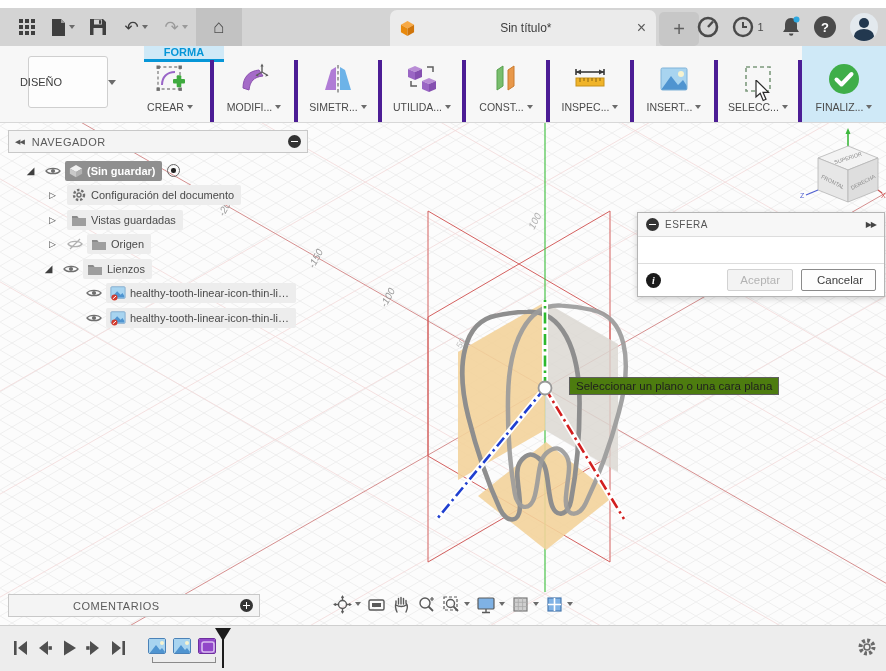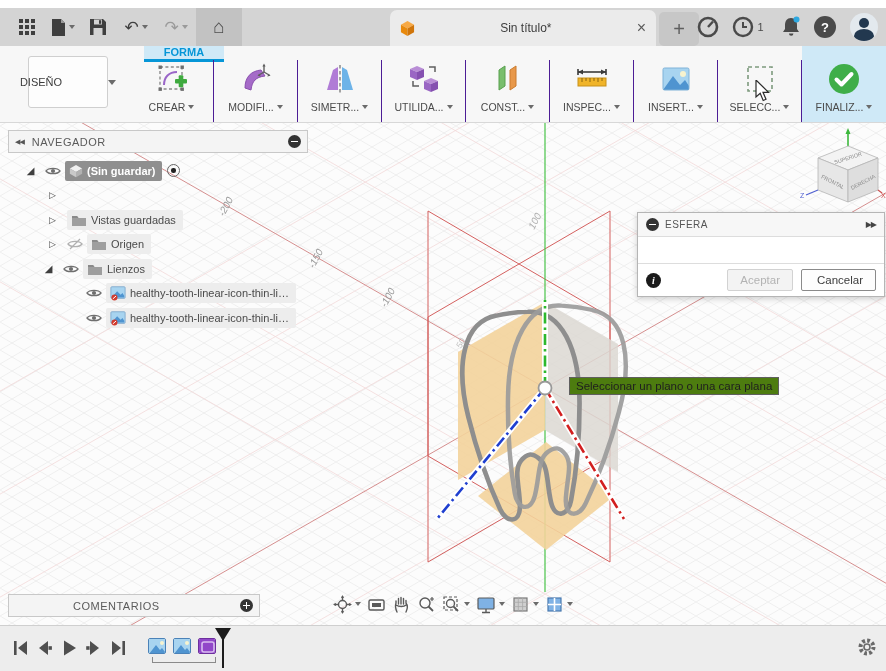--- a/index.html
+++ b/index.html
@@ -22,21 +22,21 @@
   .avatar { position:absolute; left:850px; top:5px; width:28px; height:28px; border-radius:50%; background:#e3e9ee; overflow:hidden; cursor:pointer; }
   .avatar .head { position:absolute; left:9px; top:5px; width:10px; height:10px; border-radius:50%; background:#22384f; }
   .avatar .body { position:absolute; left:4px; top:16px; width:20px; height:14px; border-radius:50%; background:#22384f; }
 
   
   .ribbon { position:absolute; left:0; top:46px; width:886px; height:77px; background:#f7f7f7; border-bottom:1px solid #d8d8d8; }
   .forma-tab { position:absolute; left:144px; top:0; width:80px; height:13px; background:#cfe9f7; color:#0696d7; font-size:11px; font-weight:bold; text-align:center; line-height:13px; cursor:pointer; }
   .forma-underline { position:absolute; left:144px; top:13px; width:80px; height:3px; background:#0696d7; }
   .wkspace { position:absolute; left:28px; top:10px; width:80px; height:52px; background:#fdfdfd; border:1px solid #cfcfcf; border-radius:3px; display:flex; align-items:center; justify-content:center; font-size:11px; color:#3c3c3c; cursor:pointer;gap:40px; }
   .groups { position:absolute; left:130px; top:14px; display:flex; }
-  .group { width:84px; height:62px; display:flex; flex-direction:column; align-items:center; justify-content:flex-start; border-right:1px solid #4c1d95; cursor:pointer; }
+  .group { width:84px; height:62px; display:flex; flex-direction:column; align-items:center; justify-content:flex-start; border-right:4px solid #4c1d95; cursor:pointer; }
   .group:last-child { border-right:none; }
   .group.hl { background:#cfe9f7; margin-top:-14px; padding-top:14px; height:76px; }
   .gicon { height:38px; display:flex; align-items:center; justify-content:center; }
   .glabel { font-size:10.5px; color:#4a4a4a; display:flex; align-items:center; margin-top:3px; }
 
   
   .vp { position:absolute; left:0; top:123px; width:886px; height:502px; }
 
   
   .panelhead { background:#f4f4f4; border:1px solid #c8c8c8; display:flex; align-items:center; height:23px; padding:0 6px; font-size:11px; color:#5a5a5a; letter-spacing:0.5px; }
@@ -459,20 +459,27 @@
           </svg>
           <span>(Sin guardar)</span>
         </span>
         <span class="radio">
             <span class="dot"></span>
           </span>
       </div>
 
       <div class="trow" style="padding-left:38px;">
         <span class="tw">▷</span>
+        <span class="pill" style="margin-left:8px;">
+          <svg class="icon16" viewBox="0 0 16 16">
+            <circle cx="8" cy="8" r="5" fill="none" stroke="#6f6f6f" stroke-width="2.4" stroke-dasharray="2.4 1.8"></circle>
+            <circle cx="8" cy="8" r="2" fill="none" stroke="#6f6f6f" stroke-width="1.4"></circle>
+          </svg>
+          <span>Configuración del documento</span>
+        </span>
       </div>
 
       <div class="trow" style="padding-left:38px;">
         <span class="tw">▷</span>
         <span class="pill" style="margin-left:8px;">
           <svg class="icon16" viewBox="0 0 16 14">
             <path d="M1,3 L6,3 L7.5,5 L15,5 L15,13 L1,13 Z" fill="#9e9e9e"></path>
             <path d="M1,3 L6,3 L7.5,5 L1,5 Z" fill="#8a8a8a"></path>
           </svg>
           <span>Vistas guardadas</span>

